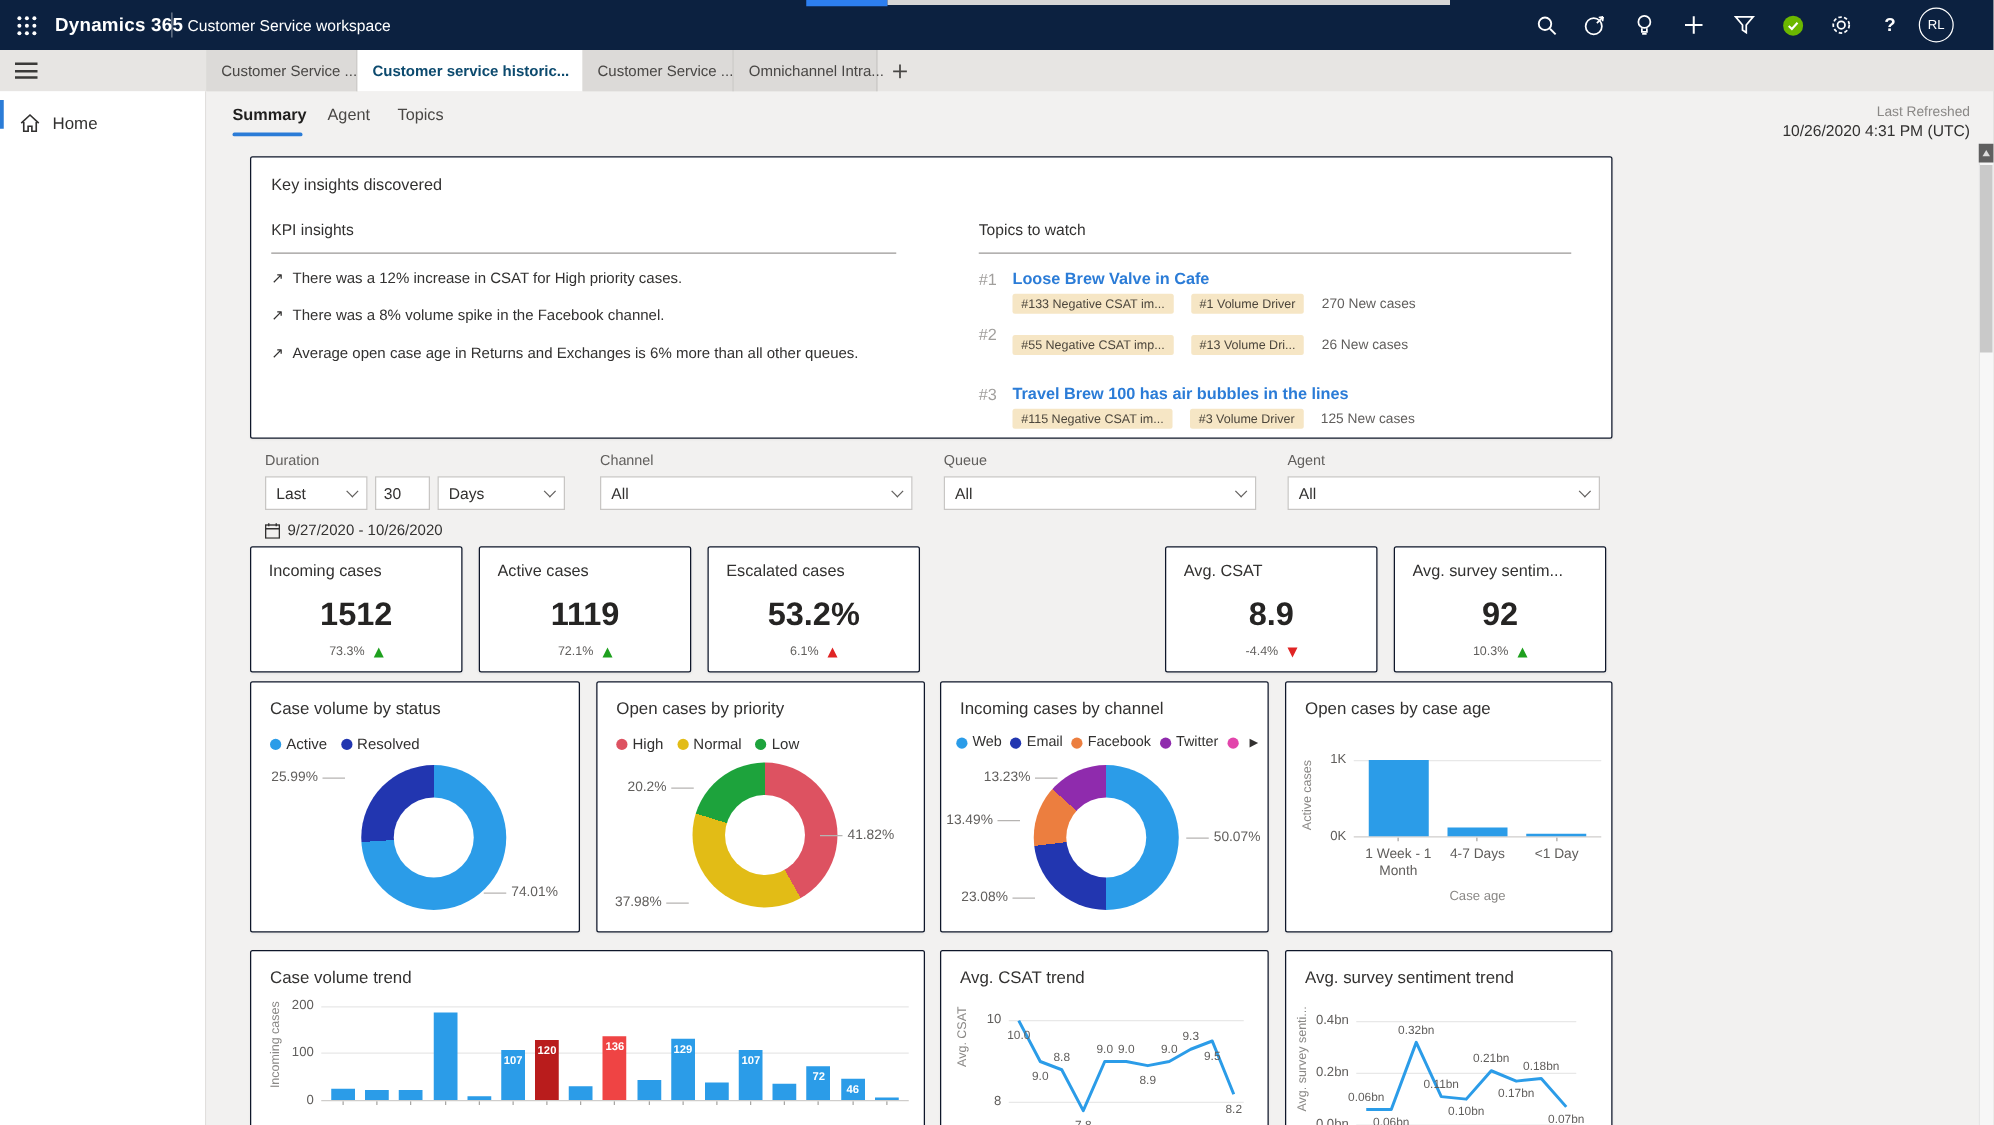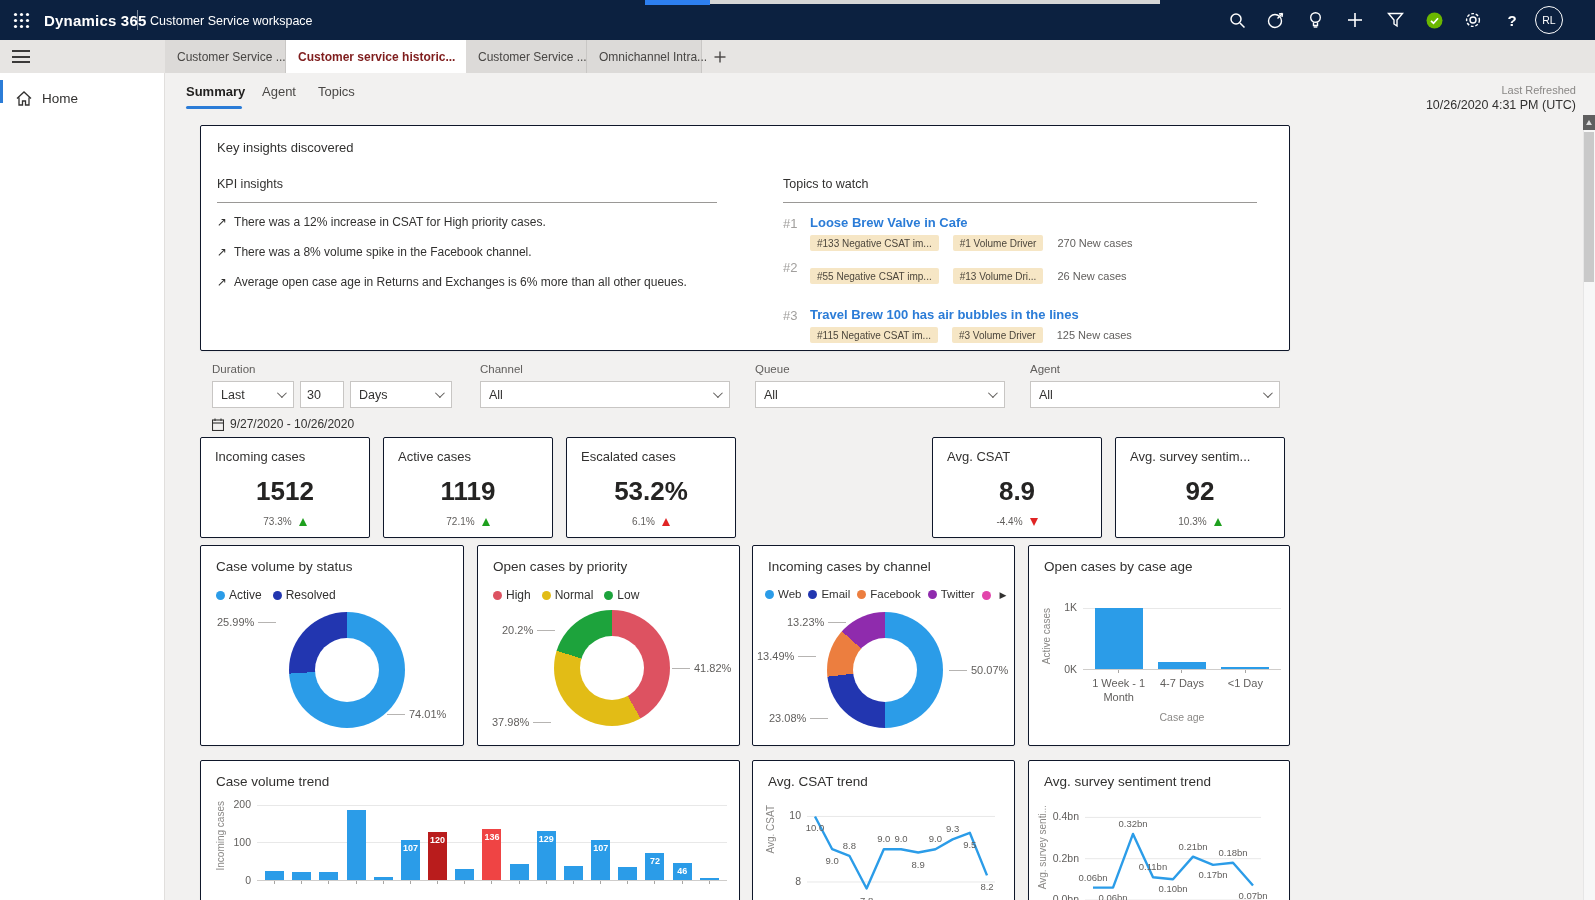--- a/index.html
+++ b/index.html
@@ -22,21 +22,21 @@
   .help-glyph{color:#fff;font-size:15px;font-weight:bold;}
   .avatar{left:1535px;top:6px;width:28px;height:28px;border-radius:50%;border:1.5px solid #fff;
     color:#fff;font-size:10.5px;display:flex;align-items:center;justify-content:center;}
 
   
   .tabstrip{left:0;top:40px;width:1595px;height:33px;background:#e7e5e3;}
   .hamburger{left:12px;top:50px;width:18px;height:13px;cursor:pointer;}
   .hamburger div{height:2px;background:#3b3a39;margin-bottom:3.5px;}
   .tab{top:40px;height:33px;background:#dcdad8;border-right:1px solid #c9c7c5;
     display:flex;align-items:center;padding:0 12px;font-size:12px;color:#484644;cursor:pointer;white-space:nowrap;}
-  .tab.active{background:#fff;color:#7f1d1d;font-weight:bold;border-right:none;}
+  .tab.active{background:#fff;color:#0c4a6e;font-weight:bold;border-right:none;}
   .tab .closex{margin-left:14px;display:flex;}
   .tab-add{top:40px;height:33px;width:30px;display:flex;align-items:center;justify-content:center;cursor:pointer;}
 
   
   .sidebar{left:0;top:73px;width:165px;height:827px;background:#fff;border-right:1px solid #e1dfdd;}
   .side-home{position:absolute;left:0;top:7px;width:165px;height:37px;display:flex;align-items:center;cursor:pointer;}
   .side-accent{position:absolute;left:0;top:7px;width:3px;height:23px;background:#2b7cd7;}
   .side-home svg{margin-left:16px;}
   .side-home span{margin-left:10px;font-size:13.5px;color:#323130;}
 
@@ -90,39 +90,39 @@
   .kc-delta{position:absolute;left:0;top:78px;width:100%;display:flex;align-items:center;justify-content:center;gap:7px;}
   .kc-delta span{font-size:10px;color:#605e5c;}
   .tri{width:0;height:0;}
   .tri-up{border-left:4.5px solid transparent;border-right:4.5px solid transparent;border-bottom:8px solid #888;}
   .tri-down{border-left:4.5px solid transparent;border-right:4.5px solid transparent;border-top:8px solid #888;}
   .tri-up.c-good{border-bottom-color:#1ea01e;} .tri-up.c-bad{border-bottom-color:#e02424;}
   .tri-down.c-good{border-top-color:#1ea01e;} .tri-down.c-bad{border-top-color:#e02424;}
 
   
   .ccard{top:545px;height:201px;}
-  .legend{position:absolute;left:15px;top:42px;display:flex;align-items:flex-end;gap:11px;flex-wrap:nowrap;}
+  .legend{position:absolute;left:15px;top:42px;display:flex;align-items:center;gap:11px;flex-wrap:nowrap;}
   .lg-item{display:flex;align-items:center;gap:4px;}
   .lg-dot{width:9px;height:9px;border-radius:50%;display:inline-block;}
   .lg-lab{font-size:12px;color:#323130;white-space:nowrap;}
   .lg-arrow{font-size:9px;color:#323130;cursor:pointer;margin-left:2px;}
   .legend-tight{gap:7px;left:12px;}
   .legend-tight .lg-lab{font-size:11.5px;}
   .donut{position:absolute;width:116px;height:116px;border-radius:50%;}
   .donut::after{content:'';position:absolute;inset:22%;border-radius:50%;background:#fff;}
   .callout{position:absolute;display:flex;align-items:center;gap:4px;}
   .co-txt{font-size:11px;color:#605e5c;white-space:nowrap;}
   .co-line{width:18px;height:1px;background:#b6b4b2;}
 
   
   .d-status{left:88px;top:66px;}
   .d-priority{left:76px;top:64px;}
   .d-channel{left:74px;top:66px;}
   .c1-a{left:16px;top:70px;} .c1-b{left:186px;top:162px;}
-  .c2-a{left:24px;top:78px;} .c2-b{left:194px;top:116px;} .c2-c{left:14px;top:170px;}
+  .c2-a{left:24px;top:78px;} .c2-b{left:178px;top:116px;} .c2-c{left:14px;top:170px;}
   .c3-a{left:34px;top:70px;} .c3-b{left:4px;top:104px;} .c3-c{left:16px;top:166px;} .c3-d{left:196px;top:118px;}
 
   
   .chart-wrap{position:absolute;display:flex;align-items:flex-start;}
   .lc-ylab{writing-mode:vertical-rl;transform:rotate(180deg);font-size:10px;color:#8a8886;
     white-space:nowrap;width:14px;text-align:center;}
   .lc-yaxis{position:relative;width:28px;}
   .ytick{position:absolute;right:6px;font-size:10.5px;color:#605e5c;white-space:nowrap;}
   .chart-main{flex:1;}
   .bc-plot{position:relative;display:flex;align-items:flex-end;border-bottom:1px solid #cfcdcb;padding:0 4px;}

